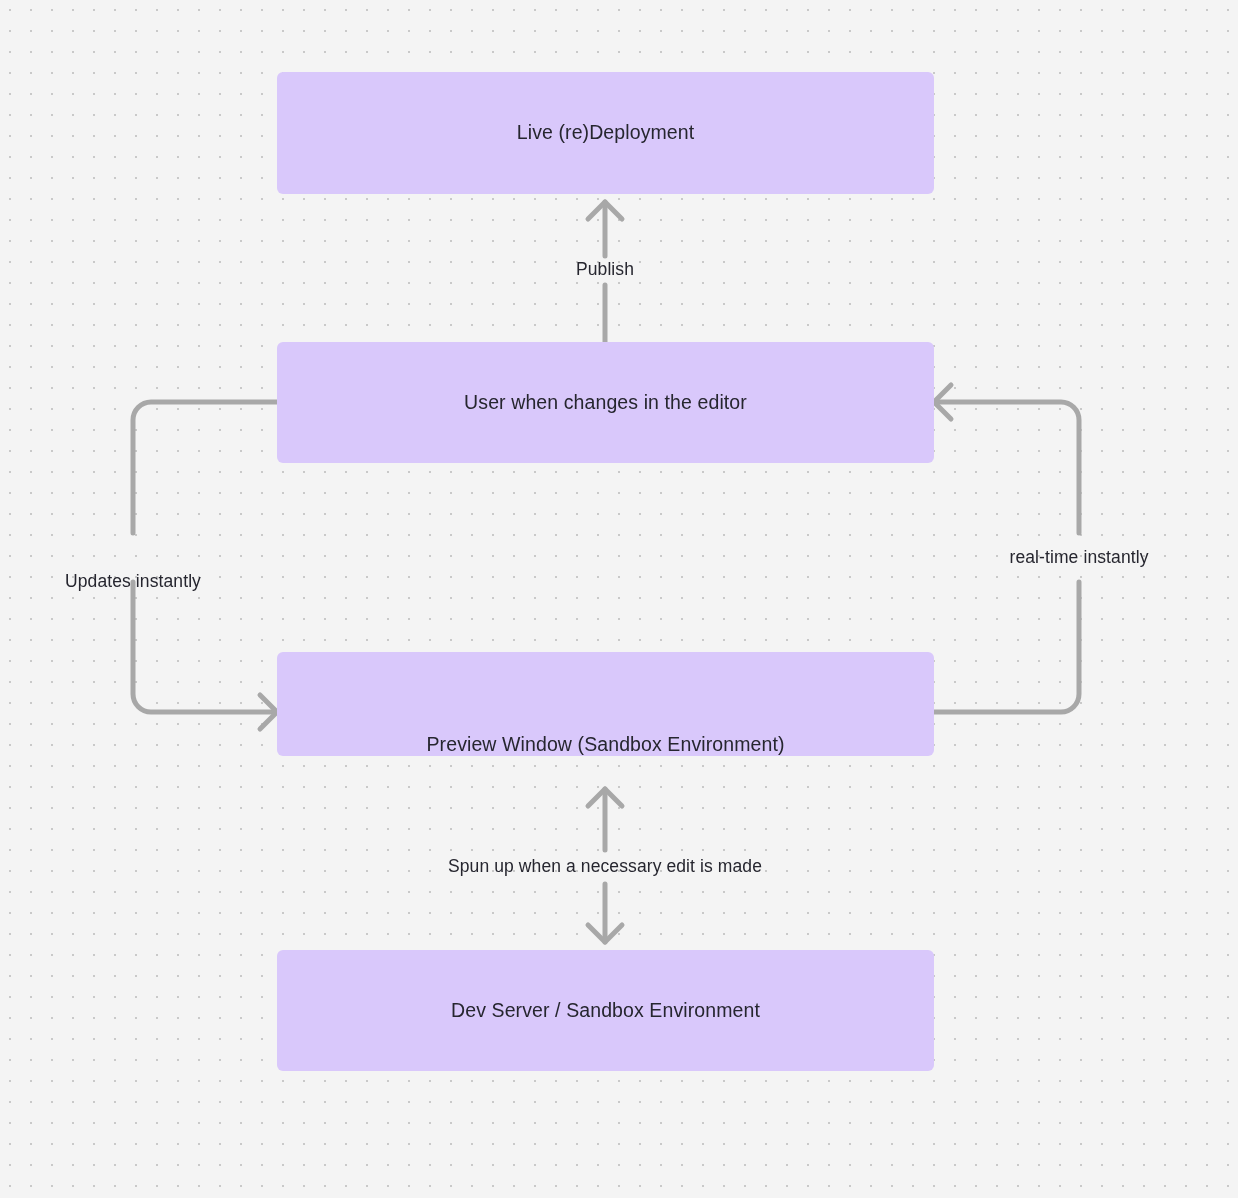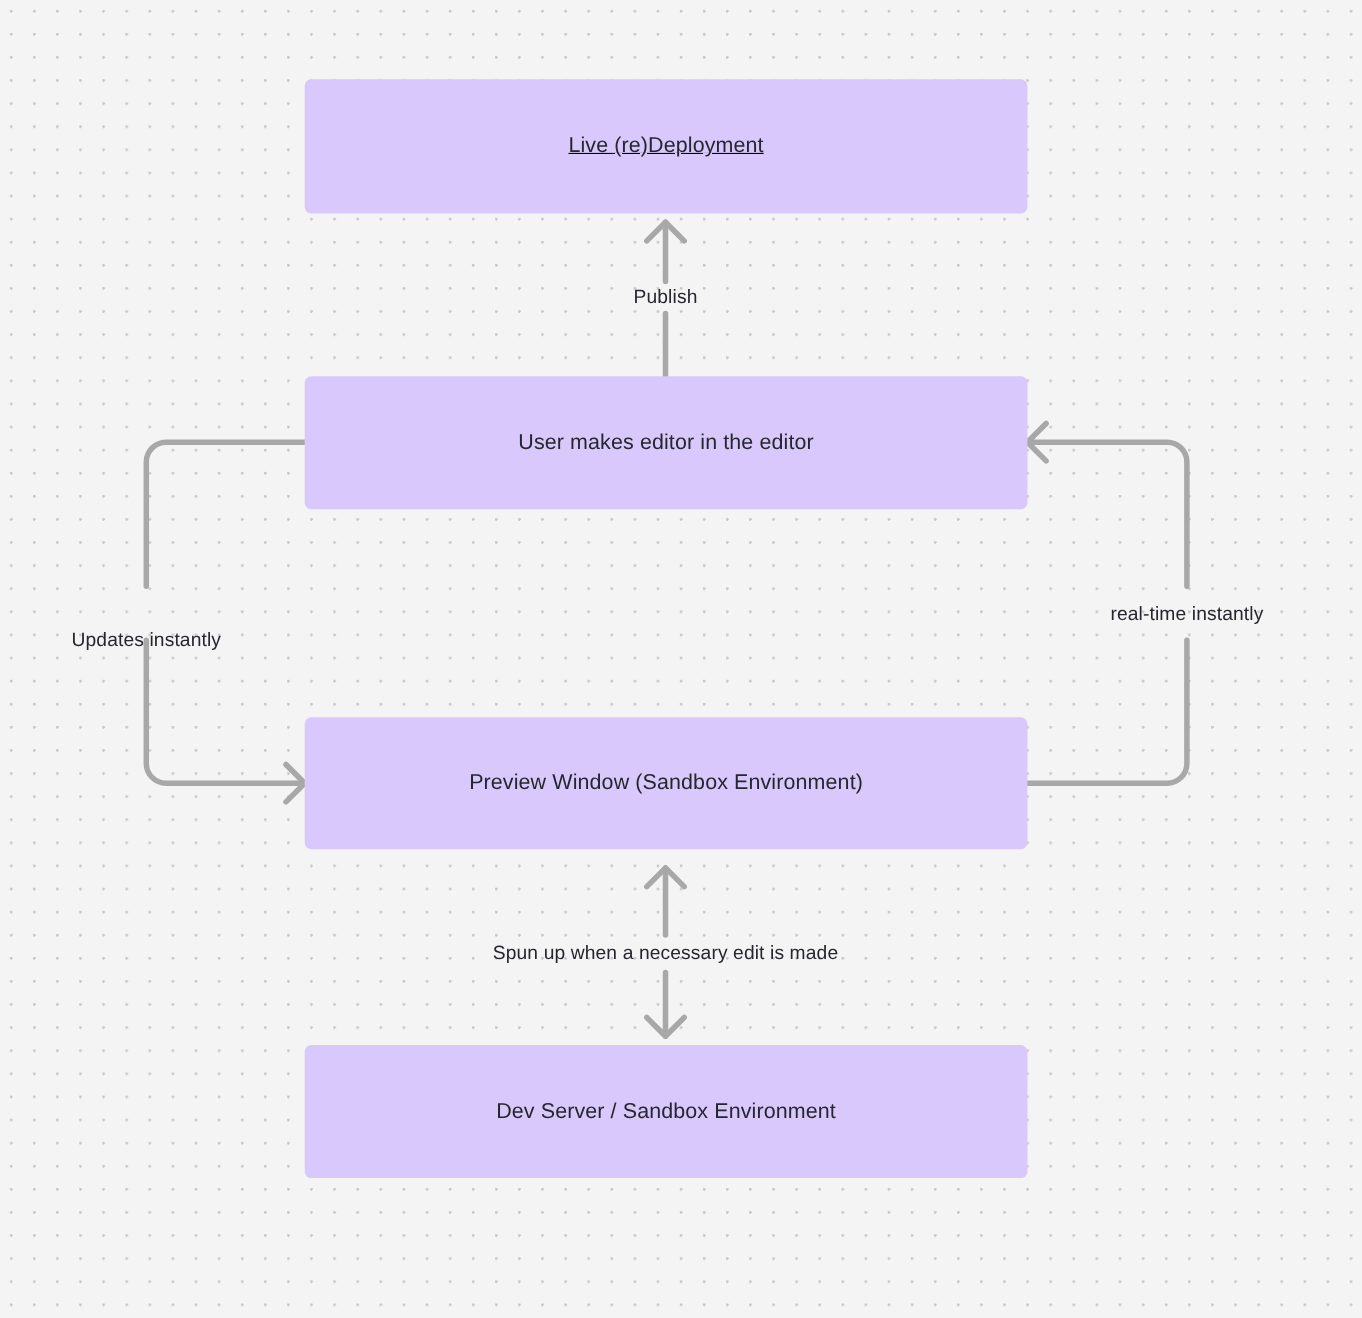--- a/index.html
+++ b/index.html
@@ -61,23 +61,23 @@
     white-space: nowrap;
     line-height: 1;
     background-color: rgba(244,244,244,0.0);
   }
 
   .edge-label.centered {
     transform: translate(-50%, -50%);
   }
 
   
-  #node-live-deploy      { left: 277px; top: 72px;  width: 657px; height: 122px; text-decoration: underline; }
+  #node-live-deploy      { left: 277px; top: 72px;  width: 657px; height: 122px; }
   #node-user-changes     { left: 277px; top: 342px; width: 657px; height: 121px; }
-  #node-preview-window   { left: 277px; top: 652px; width: 657px; height: 120px; }
+  #node-preview-window   { left: 277px; top: 652px; width: 657px; height: 104px; align-items: flex-end; }
   #node-dev-server       { left: 277px; top: 950px; width: 657px; height: 121px; }
 
   
   #label-publish          { left: 605px; top: 270px; }
   #label-updates-instantly{ left: 133px; top: 582px; }
   #label-realtime-feedback{ left: 1079px; top: 558px; }
   #label-spun-up          { left: 605px; top: 867px; }
 </style>
 </head>
 <body>
@@ -114,21 +114,21 @@
 
       <path d="M 588,925 L 605,942 L 622,925"></path>
     </g>
   </svg>
 
   <div class="node" id="node-live-deploy">
     <span class="node-label">Live (re)Deployment</span>
   </div>
 
   <div class="node" id="node-user-changes">
-    <span class="node-label">User makes editor in the editor</span>
+    <span class="node-label">User when changes in the editor</span>
   </div>
 
   <div class="node" id="node-preview-window">
     <span class="node-label">Preview Window (Sandbox Environment)</span>
   </div>
 
   <div class="node" id="node-dev-server">
     <span class="node-label">Dev Server / Sandbox Environment</span>
   </div>
 

